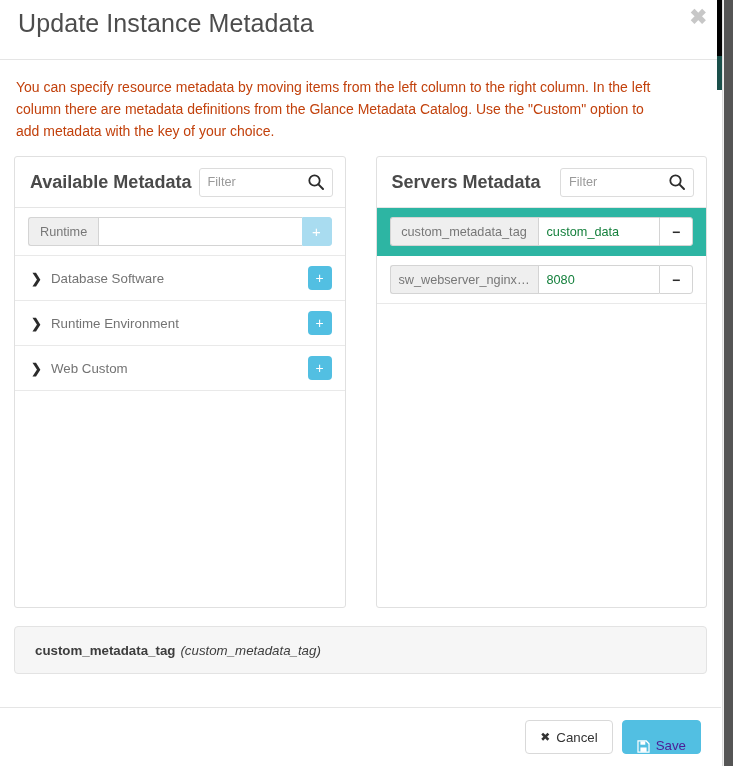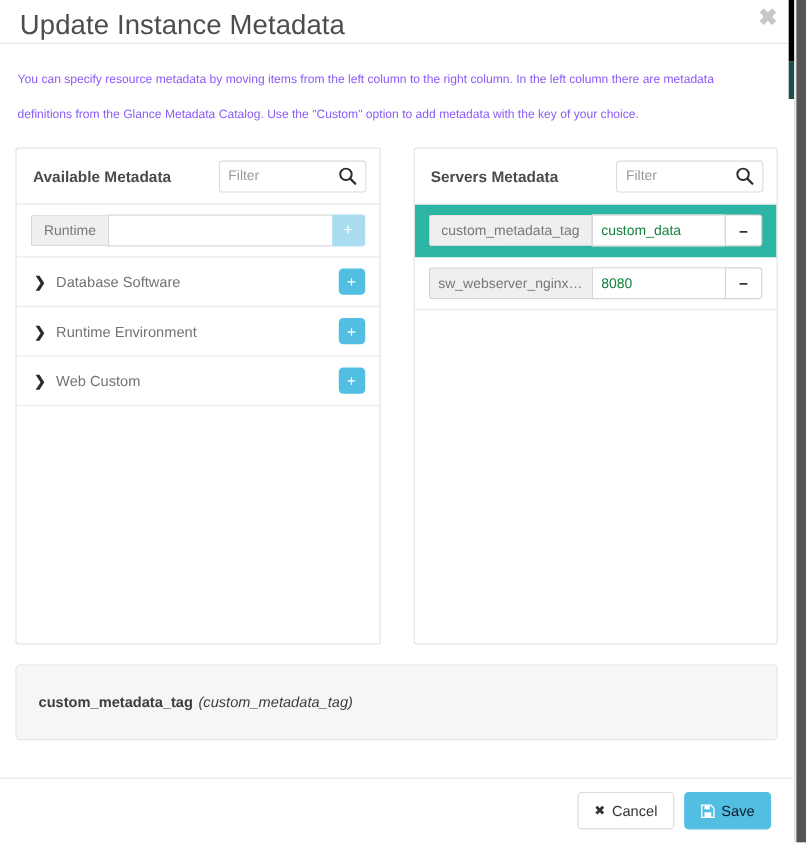--- a/index.html
+++ b/index.html
@@ -50,21 +50,21 @@
   
   .modal {
     position: absolute;
     top: 0; left: 0;
     width: 721px;
     height: 766px;
     background: #ffffff;
   }
 
   .modal-header {
-    height: 40px;
+    height: 60px;
     border-bottom: 1px solid #e5e5e5;
     position: relative;
   }
   .modal-title {
     position: absolute;
     left: 18px;
     top: 9px;
     font-size: 25px;
     font-weight: 400;
     color: #4d4d4d;
@@ -85,23 +85,23 @@
     font-family: "Liberation Sans", sans-serif;
   }
 
   .modal-body {
     padding: 0 14px;
   }
 
   .intro-text {
     margin: 0;
     padding: 16px 4px 14px 2px;
-    font-size: 11px;
-    line-height: 32px;
-    color: #8b5cf6;
+    font-size: 14px;
+    line-height: 22px;
+    color: #c2410c;
     max-width: 660px;
   }
 
   
   .columns {
     display: flex;
     gap: 30px;
     align-items: flex-start;
   }
   .panel {
@@ -117,21 +117,21 @@
 
   .panel-head {
     height: 51px;
     border-bottom: 1px solid #e5e5e5;
     display: flex;
     align-items: center;
     padding: 0 12px 0 15px;
     flex-shrink: 0;
   }
   .panel-title {
-    font-size: 14px;
+    font-size: 18px;
     font-weight: bold;
     color: #4a4a4a;
     flex: 1;
   }
   .filter-box {
     position: relative;
     width: 134px;
     height: 29px;
   }
   .filter-input {
@@ -304,21 +304,21 @@
     align-items: center;
     justify-content: center;
     cursor: pointer;
     font-family: "Liberation Sans", sans-serif;
     padding: 0;
   }
 
   
   .detail-panel {
     margin-top: 18px;
-    height: 69px;
+    height: 48px;
     background: #f6f6f6;
     border: 1px solid #e3e3e3;
     border-radius: 4px;
     display: flex;
     align-items: center;
     padding: 0 20px;
   }
   .detail-title {
     font-size: 13.3px;
     color: #3d3d3d;
@@ -357,21 +357,22 @@
     padding: 0 14px;
   }
   .btn-cancel {
     background: #ffffff;
     border: 1px solid #d9d9d9;
     color: #333333;
   }
   .btn-save {
     background: #52bfe2;
     border: 1px solid #52bfe2;
-    color: #0f172a;
+    color: #4c1d95;
+    align-items: flex-end;
   }
   .glyph { font-size: 12px; line-height: 1; }
 </style>
 </head>
 <body>
 
 <div id="root">
 
   <div class="modal">
 

